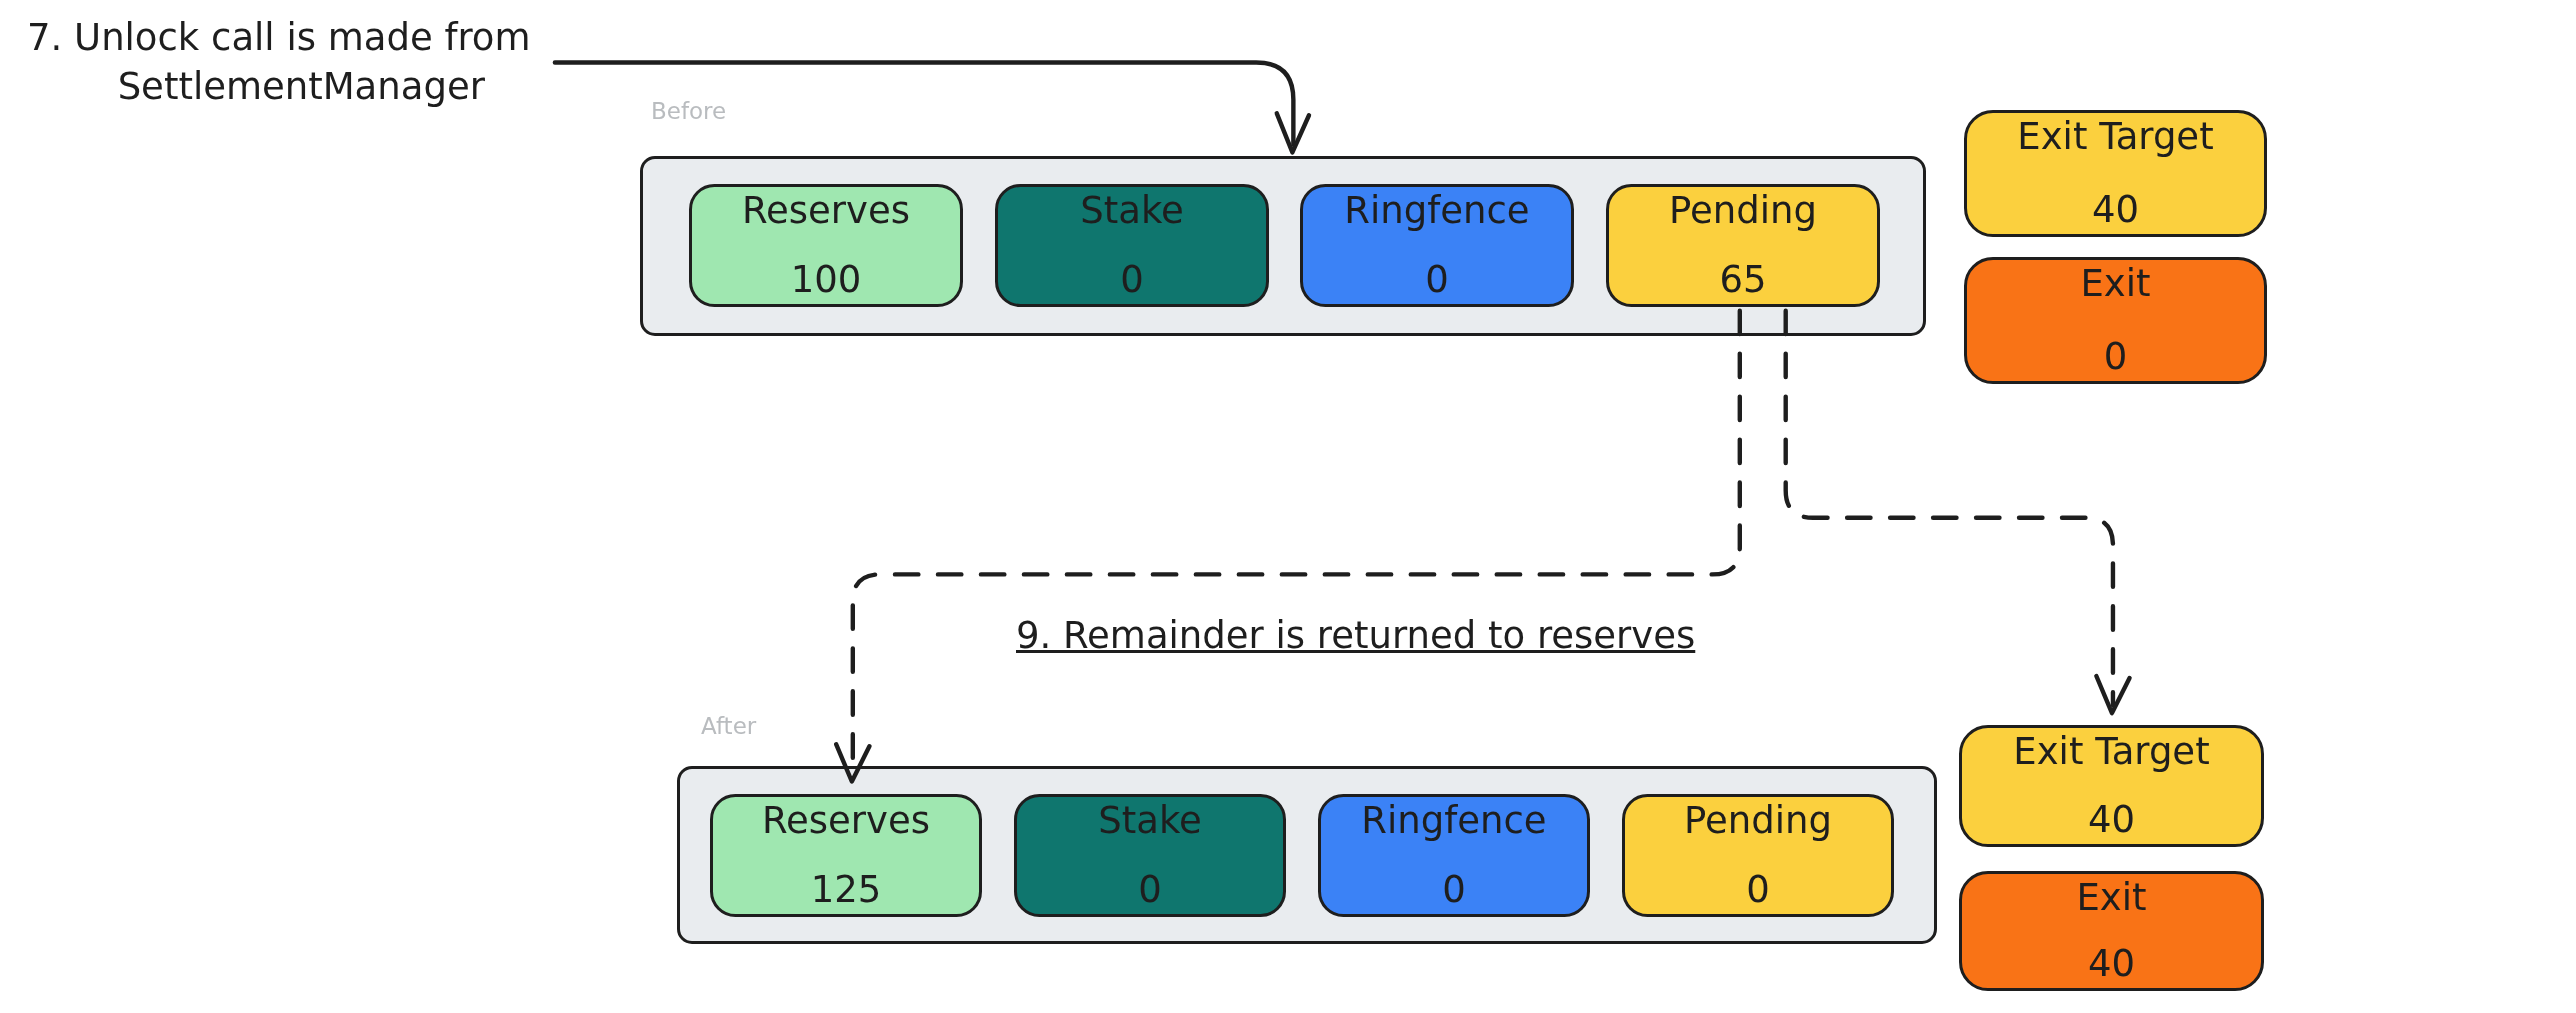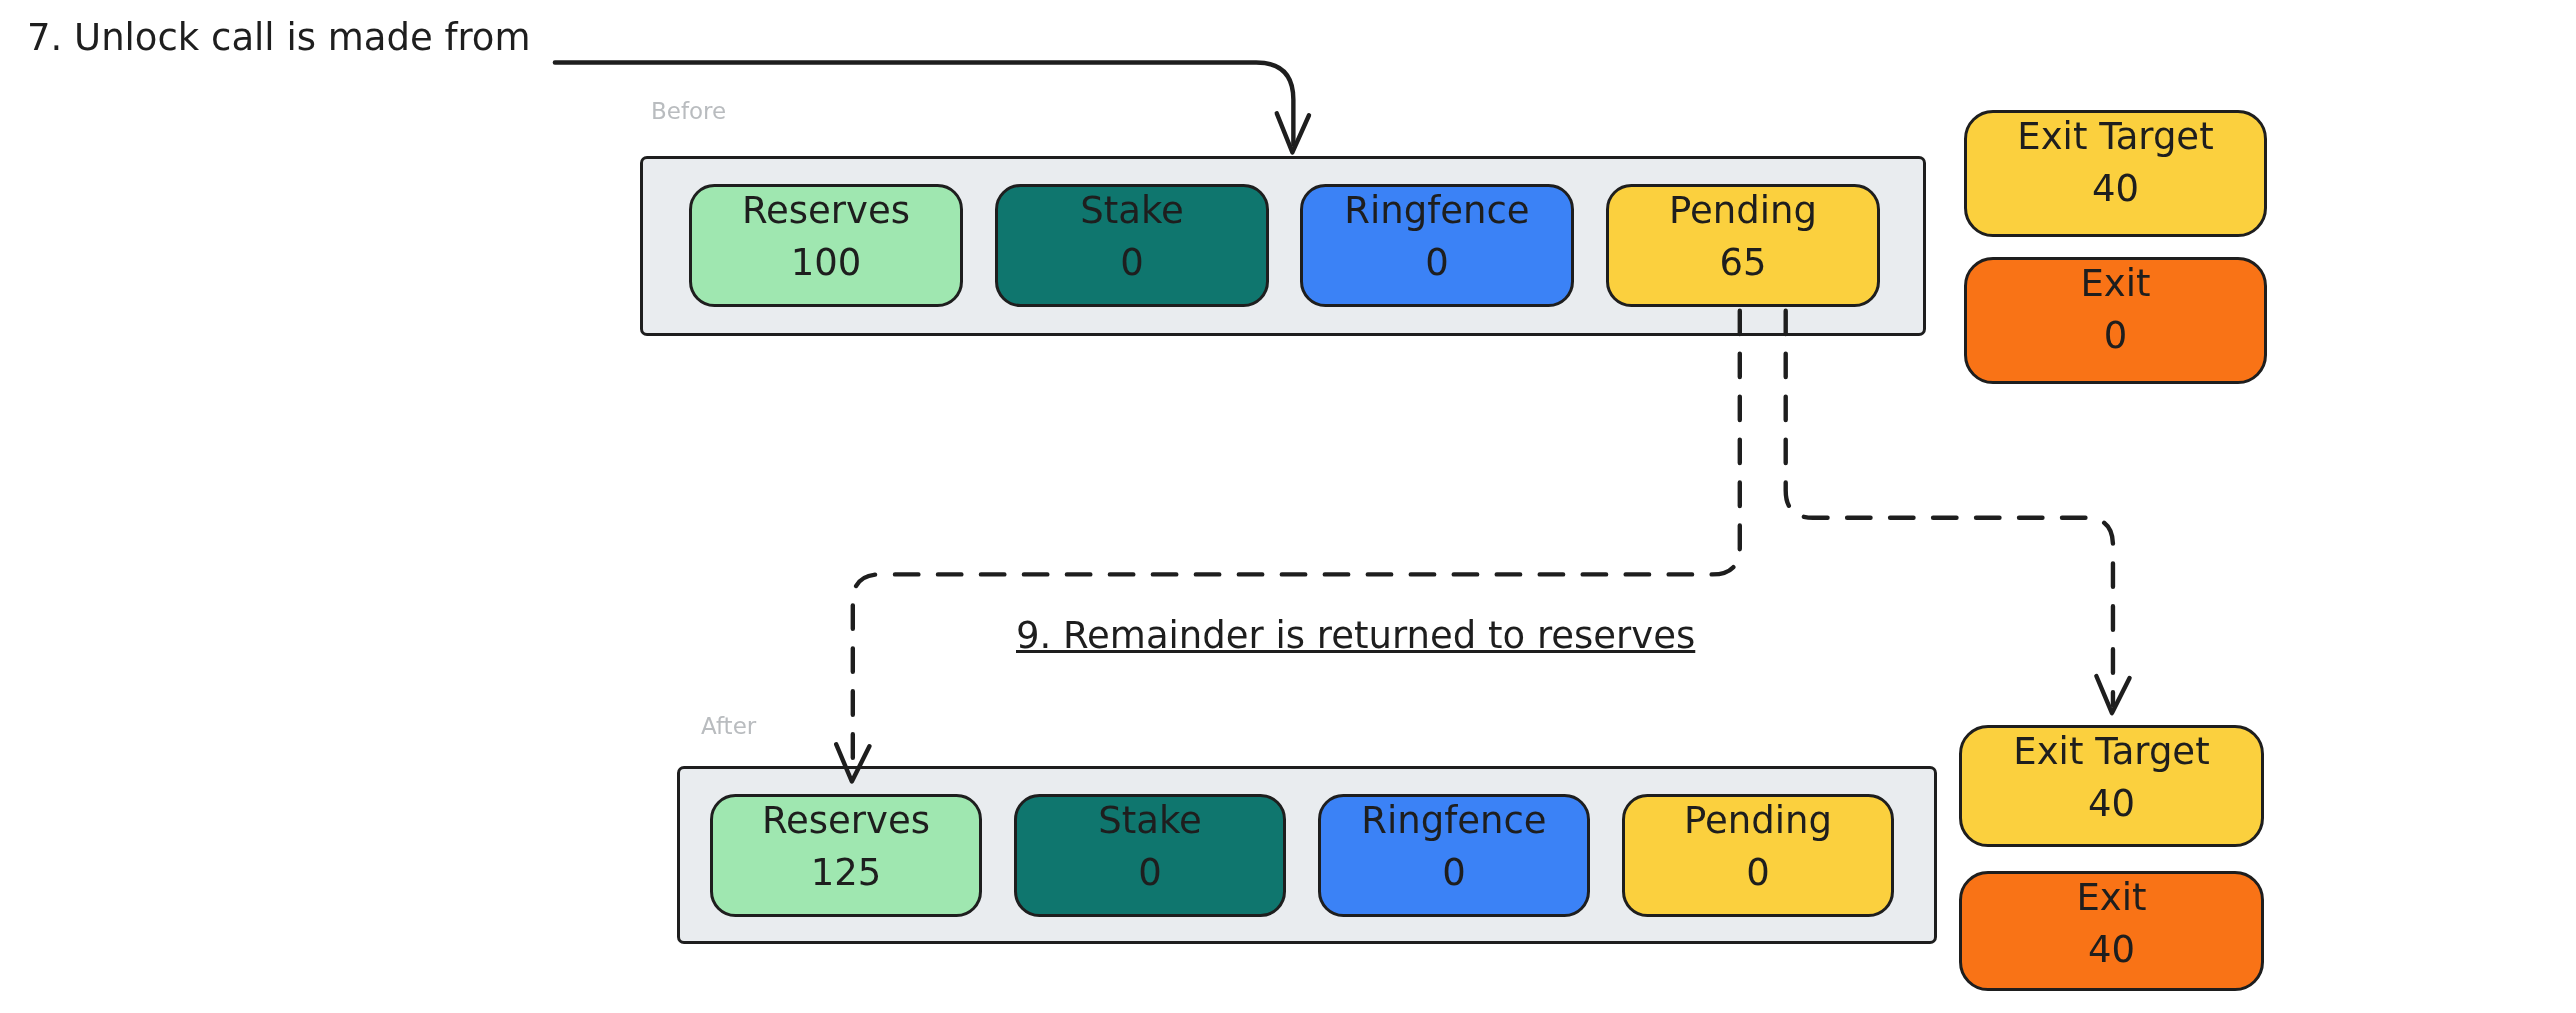--- a/index.html
+++ b/index.html
@@ -30,32 +30,32 @@
     position: absolute;
     font-size: 23px;
     color: #b9bcbf;
     font-weight: 500;
     white-space: nowrap;
   }
   .band {
     position: absolute;
     background: #e9ecef;
     border: 3.9px solid #1e1e1e;
-    border-radius: 7px;
+    border-radius: 15px;
     box-sizing: border-box;
   }
   .box {
     position: absolute;
     border: 3.9px solid #1e1e1e;
     border-radius: 25.4px;
     box-sizing: border-box;
     display: flex;
     flex-direction: column;
     align-items: center;
-    justify-content: flex-start;
+    justify-content: space-between;
     text-align: center;
     font-size: 37px;
     line-height: 1.3;
     font-weight: 500;
     color: #1e1e1e;
     gap: 3.9px;
   }
   .fill-green      { background: #9fe7b0; }
   .fill-lightgreen { background: #f97316; }
   .fill-cream      { background: #0f766e; }
@@ -69,20 +69,21 @@
     pointer-events: none;
   }
 </style>
 </head>
 <body>
 
 <div class="canvas">
 
   <div class="annotation" style="left:27px; top:13.7px;">
     <span>7. Unlock call is made from</span>
+    <span class="line2">SettlementManager</span>
   </div>
 
   <div class="state-label" style="left:651px; top:98px;">Before</div>
 
   <div class="band" style="left:640px; top:156px; width:1286px; height:180px;">
     <div class="box fill-green" style="left:46px; top:25.4px; width:274px; height:123px;">
       <div>Reserves</div>
       <div>100</div>
     </div>
     <div class="box fill-cream" style="left:352px; top:25.4px; width:274px; height:123px;">

